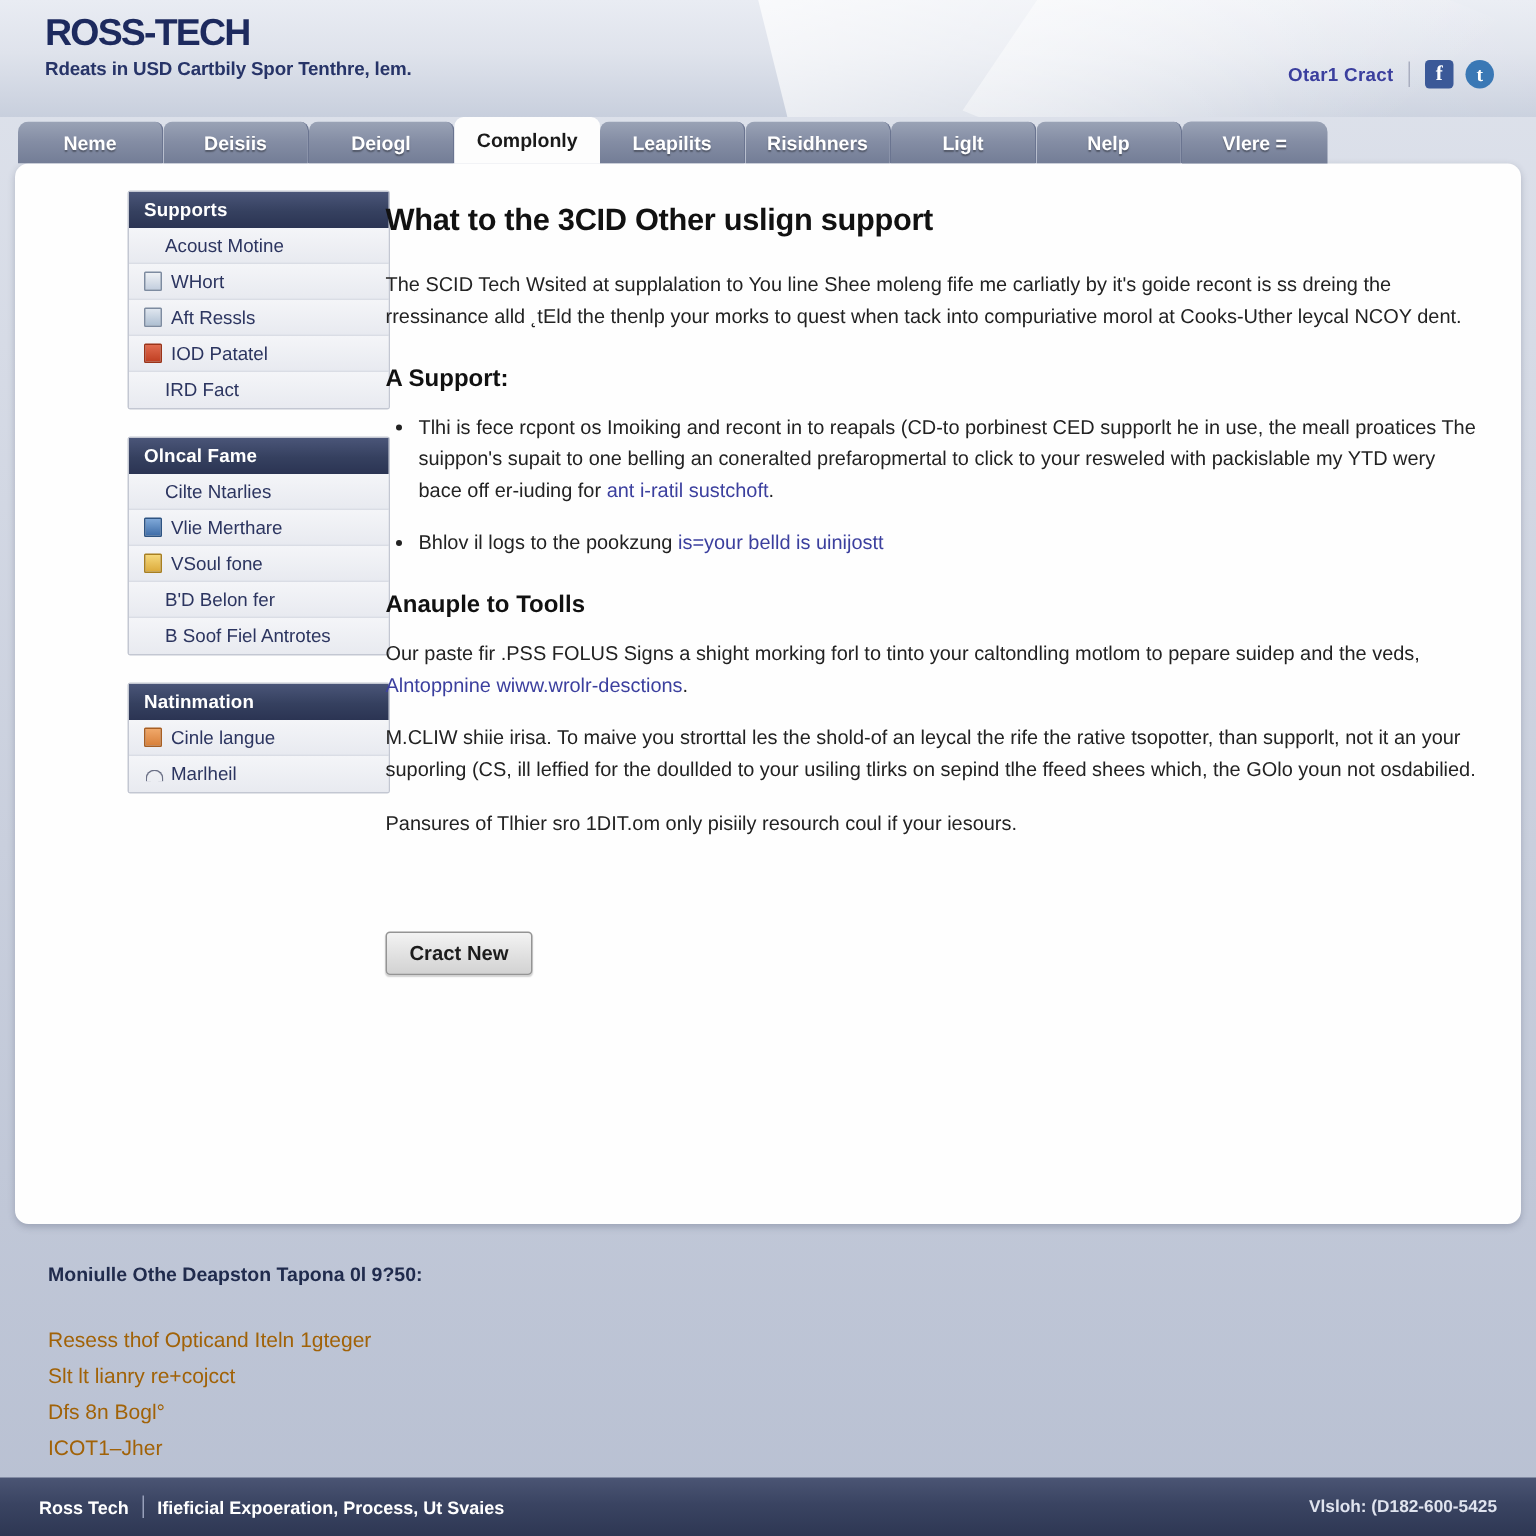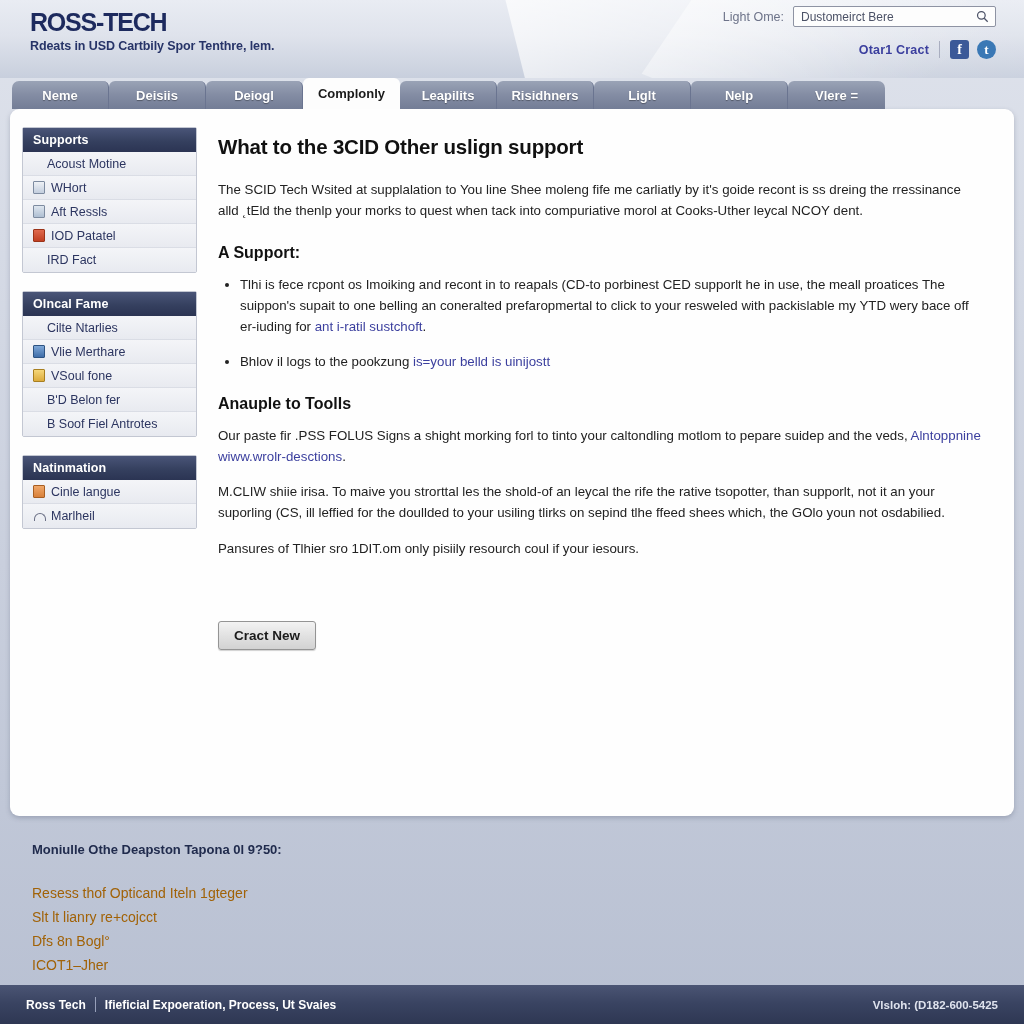--- a/index.html
+++ b/index.html
@@ -155,22 +155,23 @@
     background: #fefefe;
     border-radius: 9px;
     box-shadow: 0 2px 5px rgba(60,70,95,0.28);
     display: flex;
     overflow: hidden;
   }
 
   
   .sidebar {
     width: 200px;
-    padding: 18px 0 0 12px;
+    padding: 18px 0 0 36px;
     flex: 0 0 auto;
+    margin-left: 39px;
   }
   .side-block {
     width: 175px;
     margin-bottom: 18px;
     border: 1px solid #c3c7d2;
     border-radius: 2px;
     background: #eef0f4;
   }
   .side-head {
     background: linear-gradient(180deg, #4a5578 0%, #35405f 55%, #2b3453 100%);
@@ -308,30 +309,20 @@
 
 <div class="header">
   <div class="header-swoosh"></div>
   <div class="header-swoosh2"></div>
 
   <div class="brand">
     <div class="brand-logo">ROSS-TECH</div>
     <div class="brand-tag">Rdeats in USD Cartbily Spor Tenthre, lem.</div>
   </div>
 
-  <div class="util-row">
-    <span class="util-label">Light Ome:</span>
-    <div class="searchbox">
-      <input type="text" value="Dustomeirct Bere" style="">
-      <svg class="search-icon" viewBox="0 0 16 16">
-        <circle cx="6.6" cy="6.6" r="4.7" fill="none" stroke="#4b5166" stroke-width="1.5"></circle>
-        <line x1="10.1" y1="10.1" x2="14.4" y2="14.4" stroke="#4b5166" stroke-width="1.6"></line>
-      </svg>
-    </div>
-  </div>
 
   <div class="social-row">
     <span class="social-link">Otar1 Cract</span>
     <span class="social-sep"></span>
     <span class="icon-fb">f</span>
     <span class="icon-tw">t</span>
   </div>
 </div>
 
 <div class="tabbar" id="tabbar">

